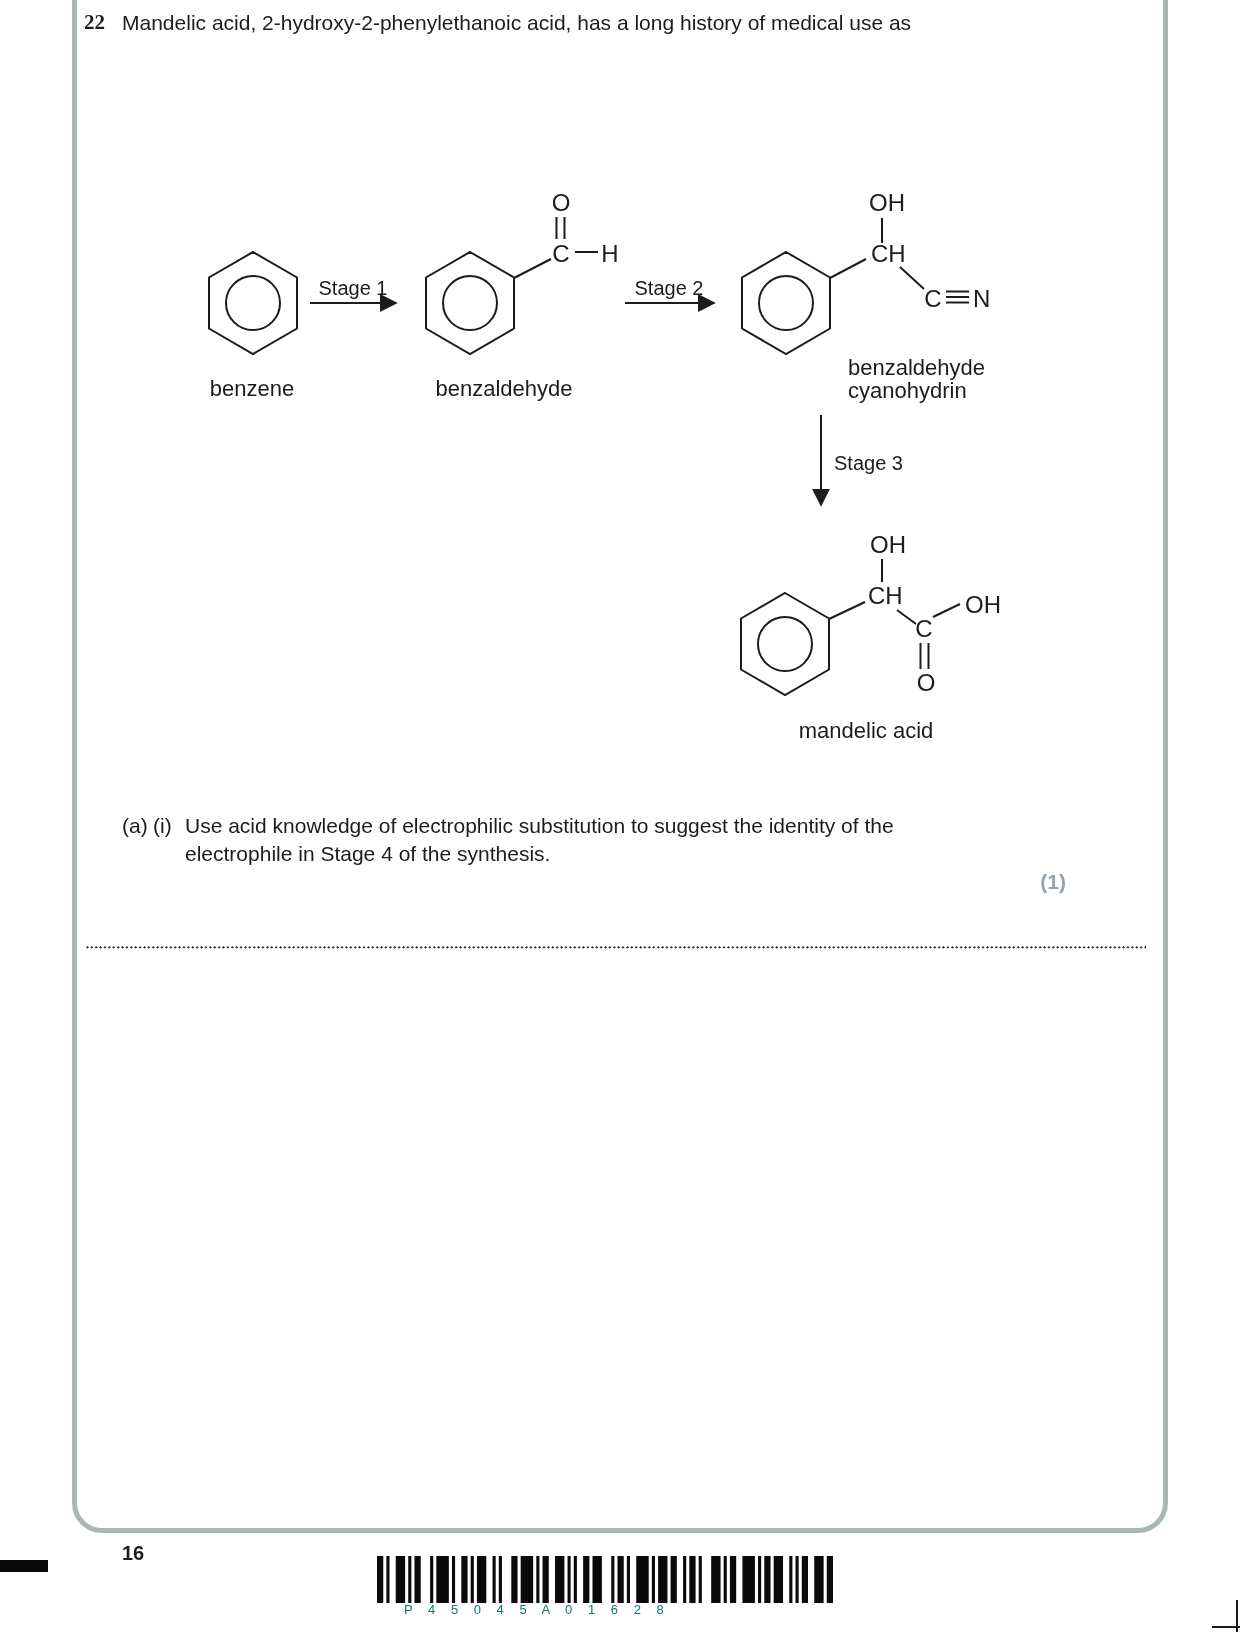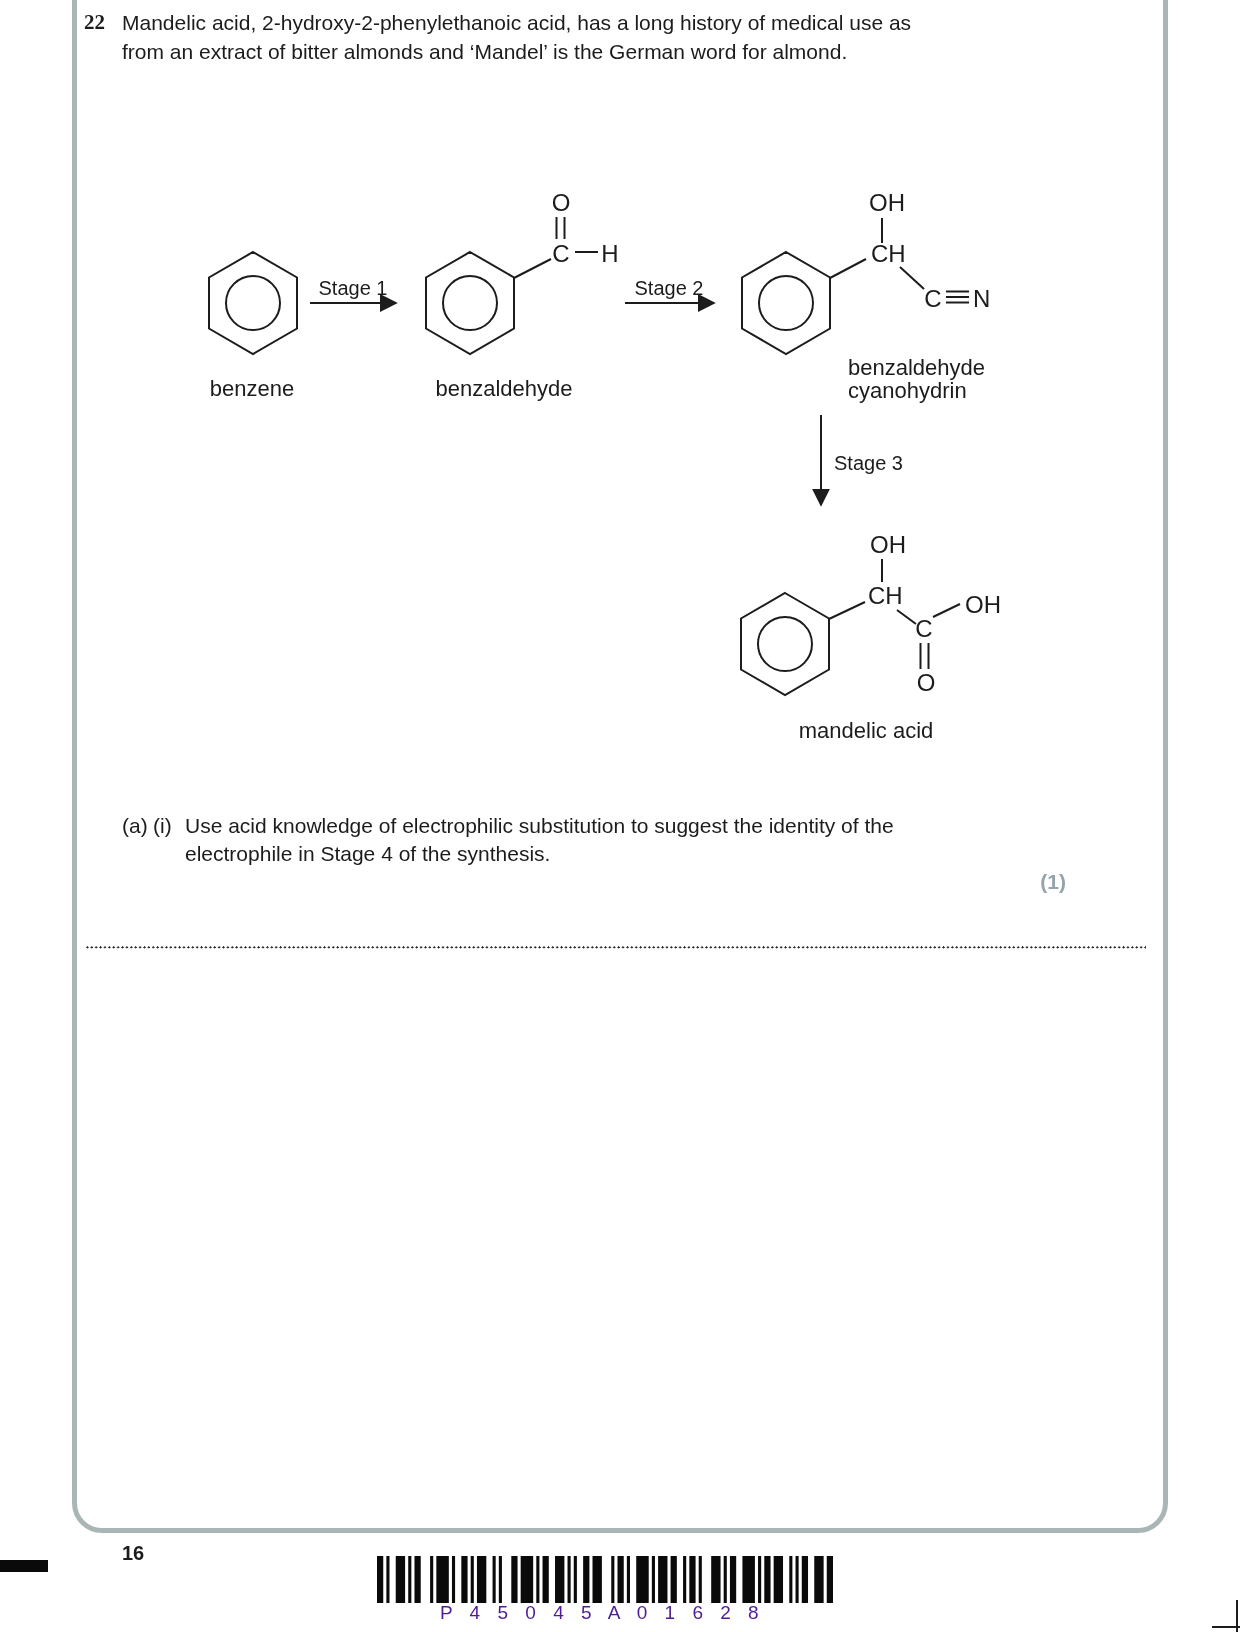--- a/index.html
+++ b/index.html
@@ -8,58 +8,57 @@
     background:#ffffff;color:#1c1c1c;
     font-family:"Liberation Sans","DejaVu Sans",sans-serif;
   }
   .abs{position:absolute;}
   .page-border{
     left:72px;top:-60px;width:1086px;height:1583px;
     border:5px solid #aab5b5;border-radius:30px;
   }
   .qnum{left:84px;top:8px;font-size:21px;font-weight:bold;line-height:29px;font-family:Liberation Serif, serif;}
   .intro{left:122px;top:8px;font-size:21px;line-height:29px;}
-  .intro div{white-space:pre;}
+  .intro div{white-space:pre;text-align:center;}
   .scheme-svg{left:80px;top:148px;}
   .part-row{top:812px;font-size:21px;line-height:28px;}
   .pa{left:122px;} .pi{left:153px;}
   .ptext{left:185px;}
   .ptext div{white-space:pre;}
   .marks{
     left:966px;top:870px;width:100px;text-align:right;
     font-size:21px;font-weight:bold;color:#95a3aa;
   }
   .answer-line{
     left:86px;top:946px;width:1060px;height:3px;
     background-image:radial-gradient(circle at 1.4px 1.4px,#2a2a2a 0.9px,transparent 1.25px);
     background-size:4.4px 3px;background-repeat:repeat-x;
   }
   .pageno{left:122px;top:1542px;font-size:20px;font-weight:bold;}
   .side-tab{left:0;top:1560px;width:48px;height:12px;background:#0a0a0a;}
   .barcode{left:377px;top:1556px;}
   .barcode-text{
-    left:440px;top:1602px;width:420px;font-size:19px;
-    word-spacing:12px;white-space:pre;color:#4c1d95;
+    left:404px;top:1602px;width:420px;font-size:13px;
+    word-spacing:12px;white-space:pre;color:#0f766e;
   }
   .cropmark-v{left:1236px;top:1600px;width:2px;height:32px;background:#1c1c1c;}
   .cropmark-h{left:1212px;top:1626px;width:28px;height:2px;background:#1c1c1c;}
   svg text{fill:#1c1c1c;}
   .atom{font-size:24px;}
   .stage{font-size:20px;}
   .molname{font-size:22px;}
 </style>
 </head>
 <body>
 
 <div class="abs page-border"></div>
 
 <div class="abs qnum">22</div>
 <div class="abs intro">
   <div>Mandelic acid, 2-hydroxy-2-phenylethanoic acid, has a long history of medical use as</div>
-  <div>from an extract of bitter almonds and ‘Mandel’ is the German word for almond.</div>
 </div>
 
 <svg class="abs scheme-svg" width="1040" height="610" viewBox="80 148 1040 610">
   <defs>
     <marker id="ah" viewBox="0 0 10 10" refX="9" refY="5" markerWidth="9" markerHeight="9" orient="auto-start-reverse">
       <path d="M0,0 L10,5 L0,10 z" fill="#1c1c1c"></path>
     </marker>
   </defs>
   <g stroke="#1c1c1c" stroke-width="2" fill="none">
 

